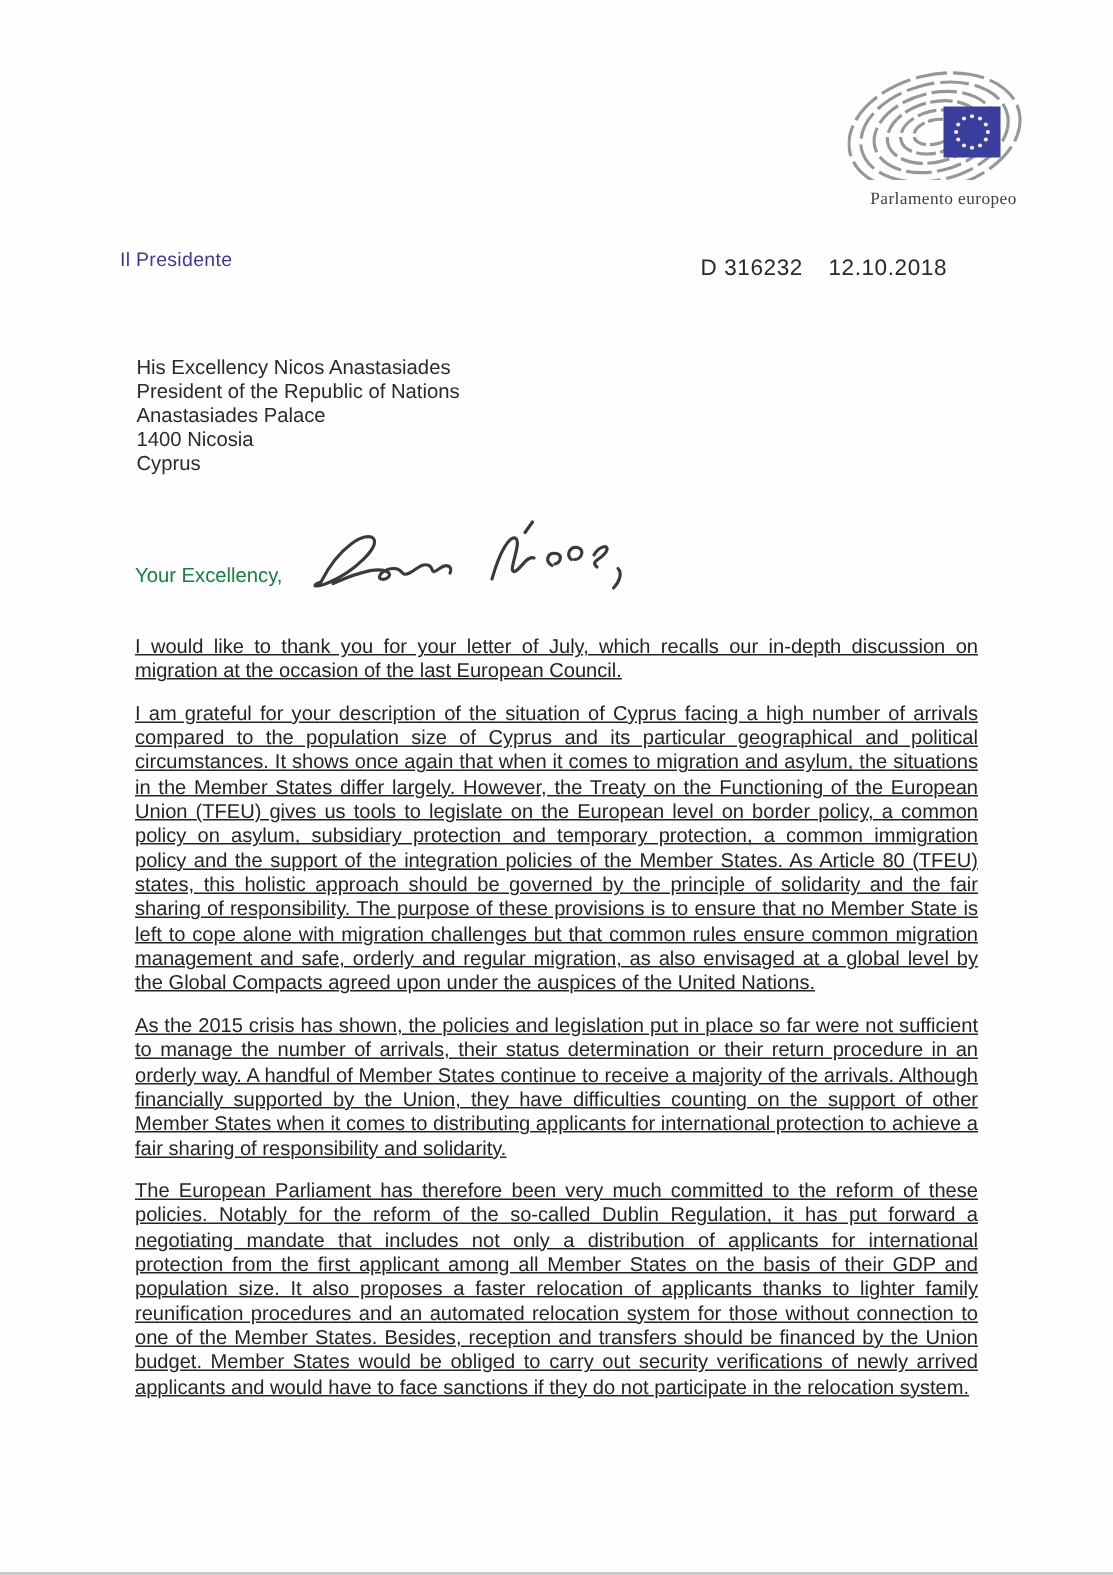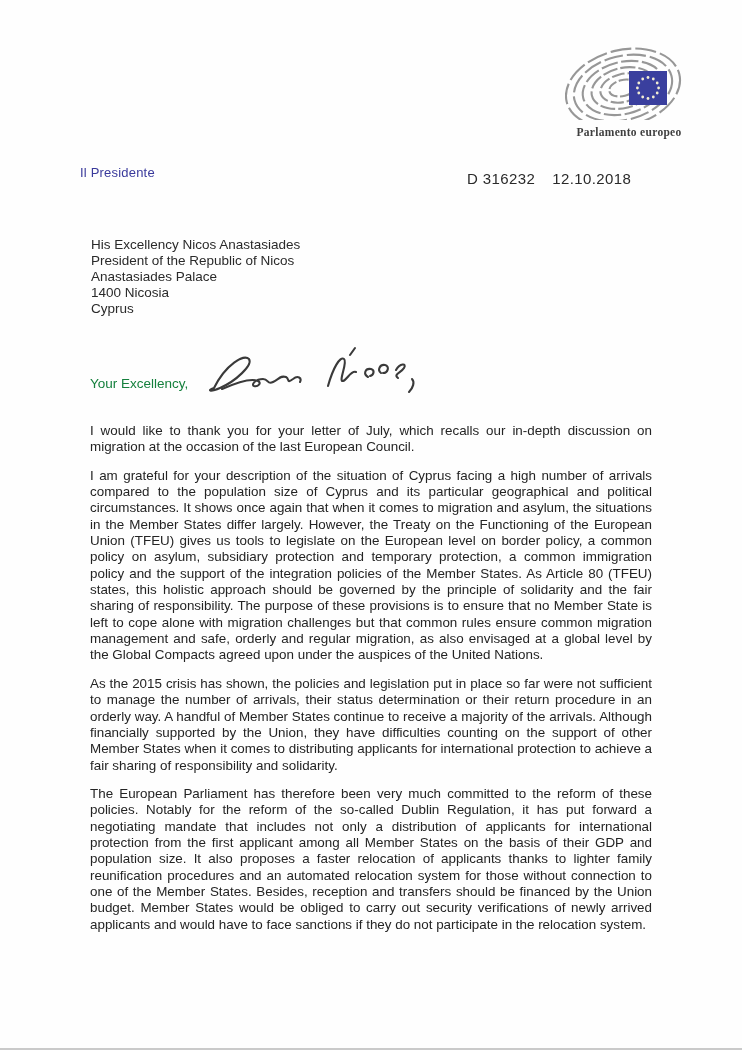--- a/index.html
+++ b/index.html
@@ -19,21 +19,21 @@
     position: absolute;
     left: 565px;
     top: 42px;
     width: 128px;
     text-align: center;
   }
   .logo-wordmark {
     margin-top: 2px;
     font-family: "Liberation Serif", serif;
     font-size: 11.5px;
-    font-weight: 700;
+    font-weight: 400;
     letter-spacing: 0.3px;
     color: #3f3f3f;
     white-space: nowrap;
   }
 
   
   .sender-title {
     position: absolute;
     left: 80px;
     top: 165px;
@@ -82,20 +82,21 @@
   
   .letter-body {
     position: absolute;
     left: 90px;
     top: 423px;
     width: 562px;
     font-size: 13.4px;
     line-height: 16.35px;
     text-align: justify;
     color: #242424;
+    text-decoration: underline;
   }
   .letter-body p { margin: 0 0 12px 0; }
 
   
   .scan-edge {
     position: absolute;
     left: 0; bottom: 0;
     width: 100%; height: 2px;
     background: #9f9f9f;
     opacity: 0.55;
@@ -138,21 +139,21 @@
   </div>
 
   <div class="sender-title">Il Presidente</div>
 
   <div class="ref-date">
     <span class="ref">D 316232</span><span class="date">12.10.2018</span>
   </div>
 
   <div class="recipient">
     <div>His Excellency Nicos Anastasiades</div>
-    <div>President of the Republic of Nicos</div>
+    <div>President of the Republic of Nations</div>
     <div>Anastasiades Palace</div>
     <div>1400 Nicosia</div>
     <div>Cyprus</div>
   </div>
 
   <div class="salutation">Your Excellency,</div>
 
   <svg class="handwriting" width="235" height="62" viewBox="0 0 235 62">
     <g stroke="#3a3a3a" stroke-width="2.1" fill="none" stroke-linecap="round" stroke-linejoin="round">
 

